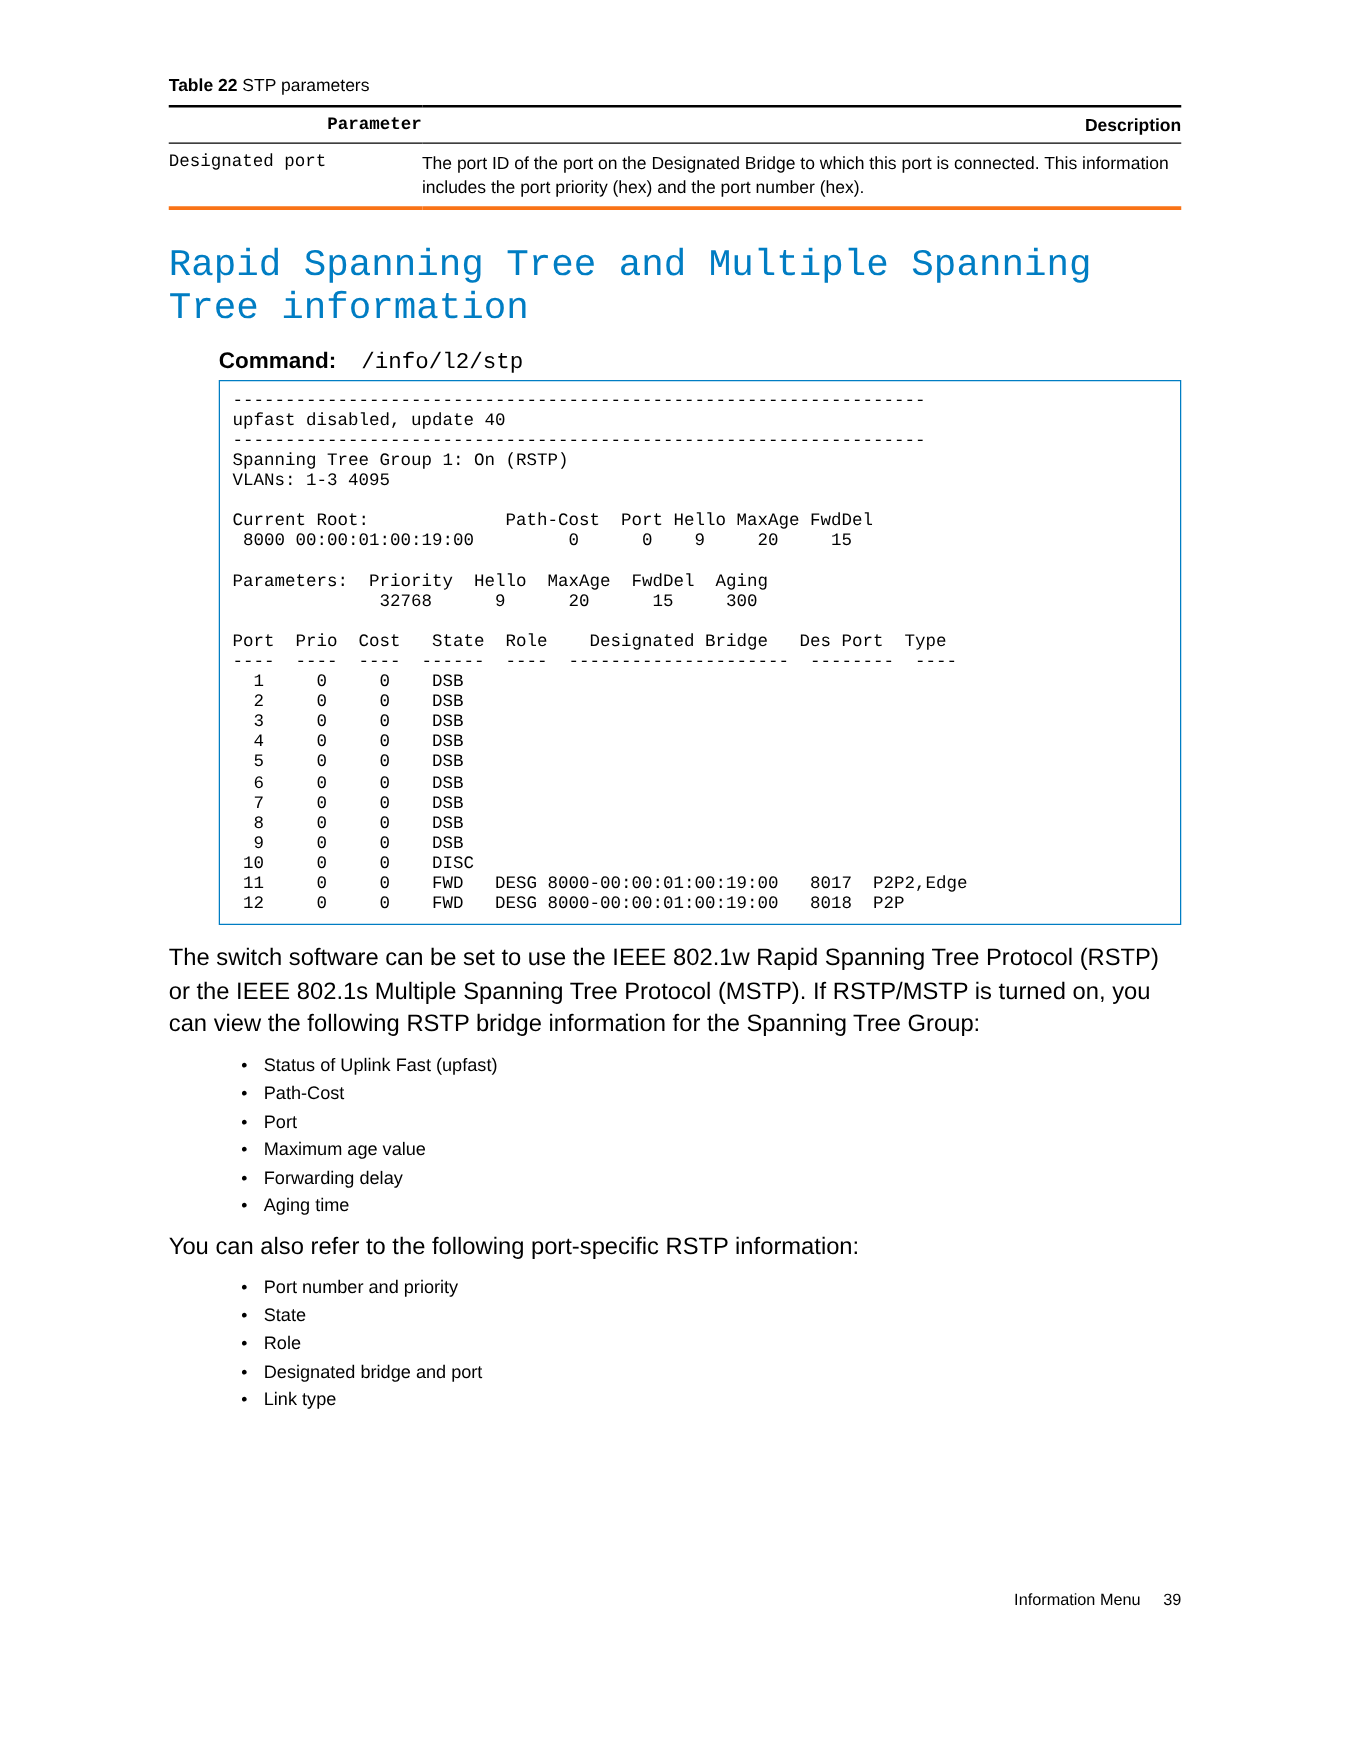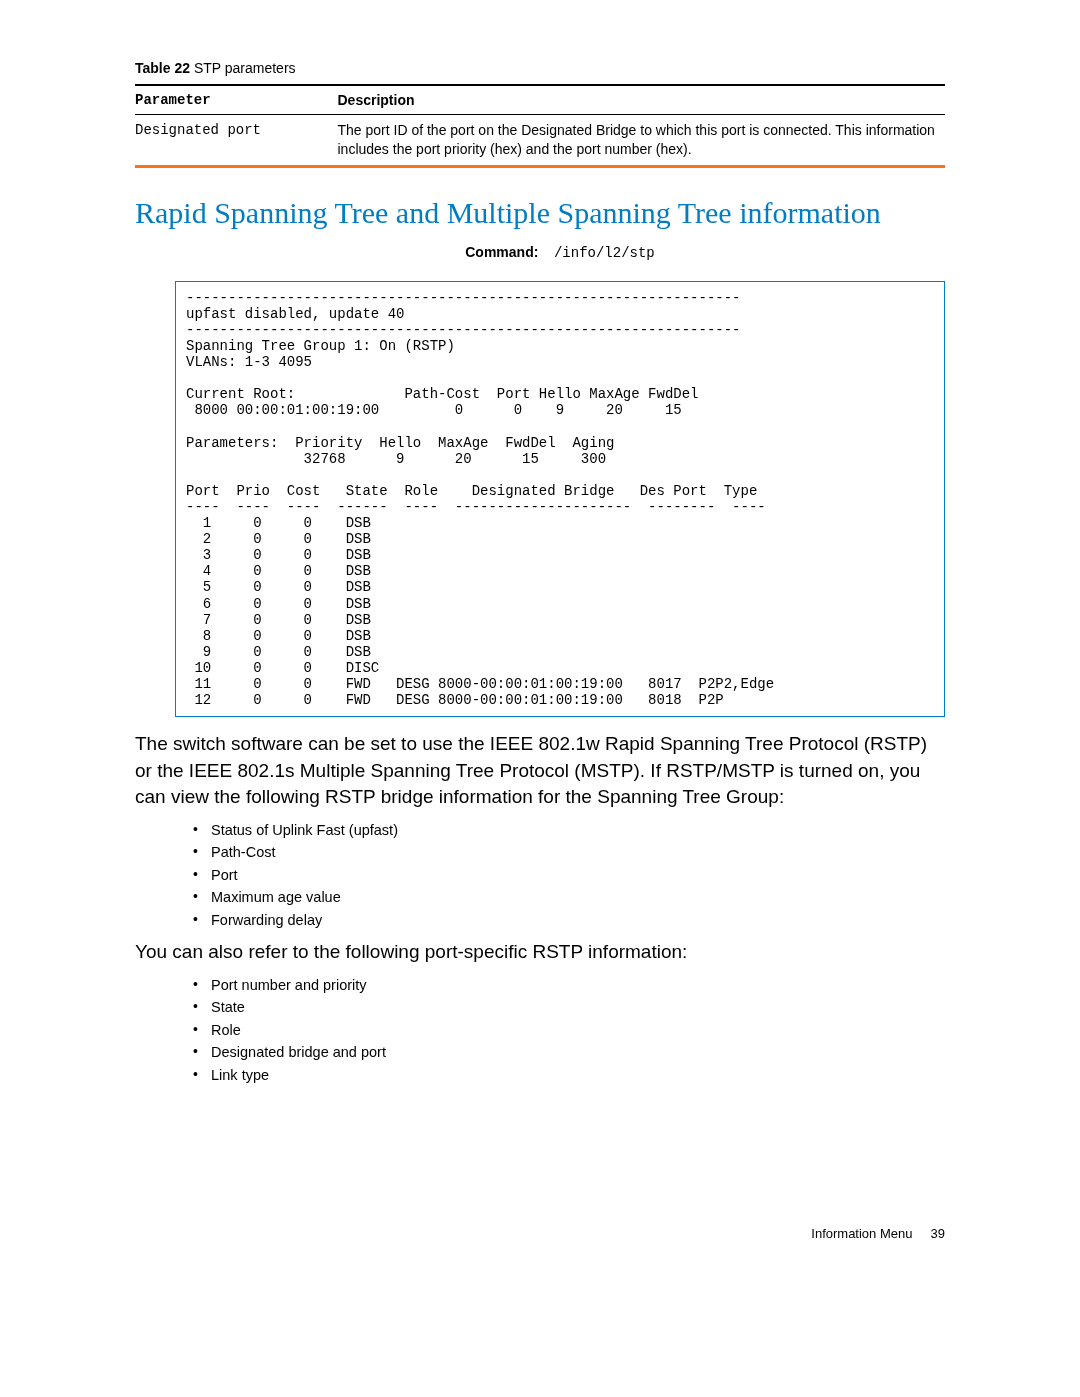--- a/index.html
+++ b/index.html
@@ -24,45 +24,44 @@
   .param-table {
     width: 100%;
     border-collapse: collapse;
     font-size: 14px;
   }
   .param-table thead tr {
     border-top: 2px solid #000;
     border-bottom: 1px solid #000;
   }
   .param-table th {
-    text-align: left;
+    text-align: right;
     font-weight: bold;
     padding: 6px 0 6px 0;
     margin-top: 12px;
   }
   .param-table td {
     padding: 6px 0 6px 0;
     vertical-align: top;
     line-height: 1.35;
   }
   .param-table tbody tr:last-child {
     border-bottom: 3px solid #f97316;
   }
   .param-table .col-param { width: 25%; font-family: "Courier New", monospace; }
   .section-heading {
-    font-family: Liberation Serif, serif;
+    font-family: Liberation Mono, monospace;
     font-weight: normal;
     font-size: 30px;
     color: #007dc3;
     margin: 28px 0 14px 0;
   }
   .cmd-line {
-    font-size: 14px;
-    margin: 4px 0 20px 40px;
-    text-align: center;
+    font-size: 18px;
+    margin: 4px 0 4px 40px;
   }
   .cmd-line .lbl { font-weight: bold; }
   .cmd-line .cmd { font-family: "Courier New", monospace; }
   .cli-box {
     margin: 0 0 14px 40px;
     border: 1.5px solid #007dc3;
     padding: 8px 10px;
     font-family: "Courier New", monospace;
     font-size: 14px;
     line-height: 1.15;
@@ -158,20 +157,21 @@
  12     0     0    FWD   DESG 8000-00:00:01:00:19:00   8018  P2P</div>
 
   <div class="body-text">The switch software can be set to use the IEEE 802.1w Rapid Spanning Tree Protocol (RSTP) or the IEEE 802.1s Multiple Spanning Tree Protocol (MSTP). If RSTP/MSTP is turned on, you can view the following RSTP bridge information for the Spanning Tree Group:</div>
 
   <ul class="bullets">
     <li>Status of Uplink Fast (upfast)</li>
     <li>Path-Cost</li>
     <li>Port</li>
     <li>Maximum age value</li>
     <li>Forwarding delay</li>
+    <li>Aging time</li>
   </ul>
 
   <div class="body-text">You can also refer to the following port-specific RSTP information:</div>
 
   <ul class="bullets">
     <li>Port number and priority</li>
     <li>State</li>
     <li>Role</li>
     <li>Designated bridge and port</li>
     <li>Link type</li>

